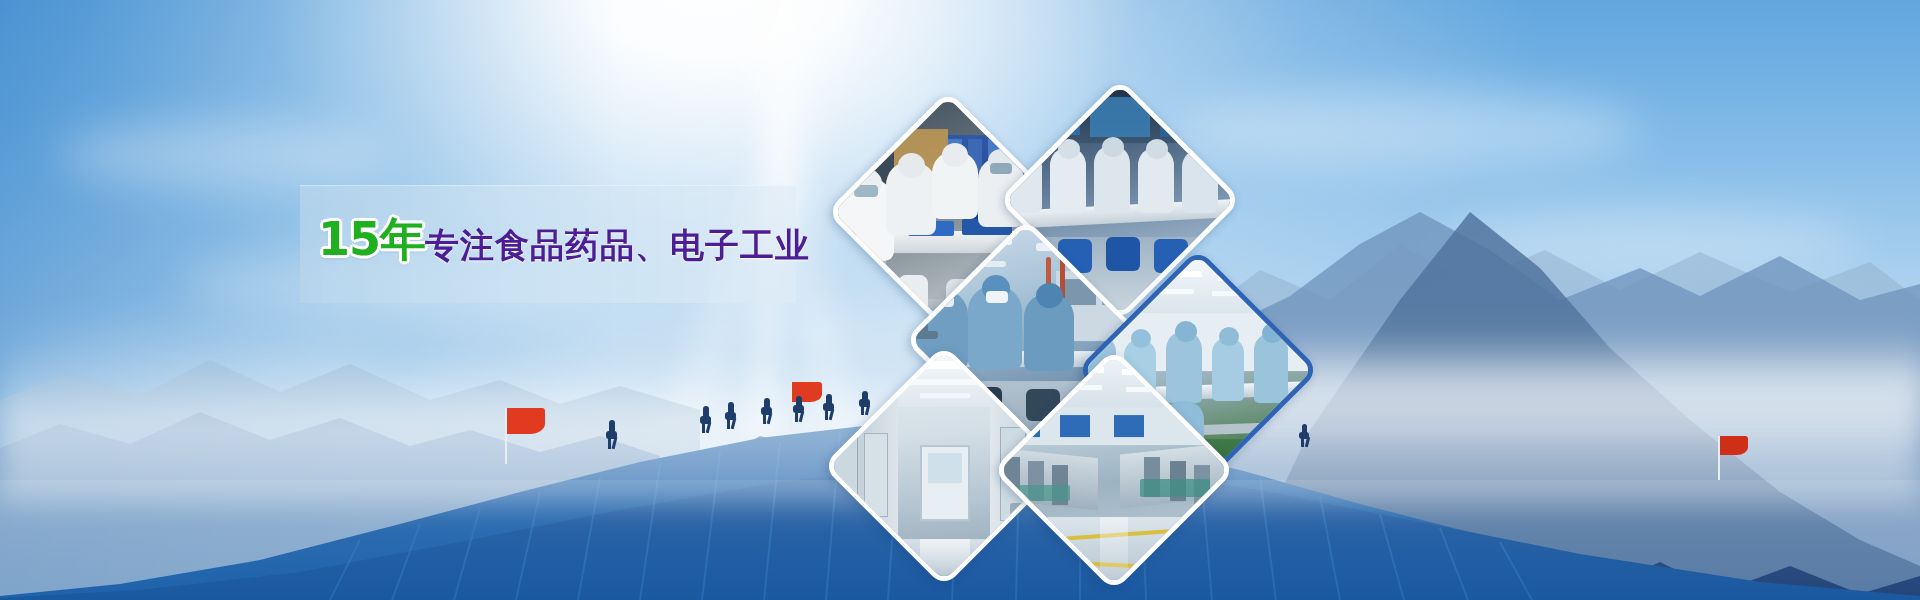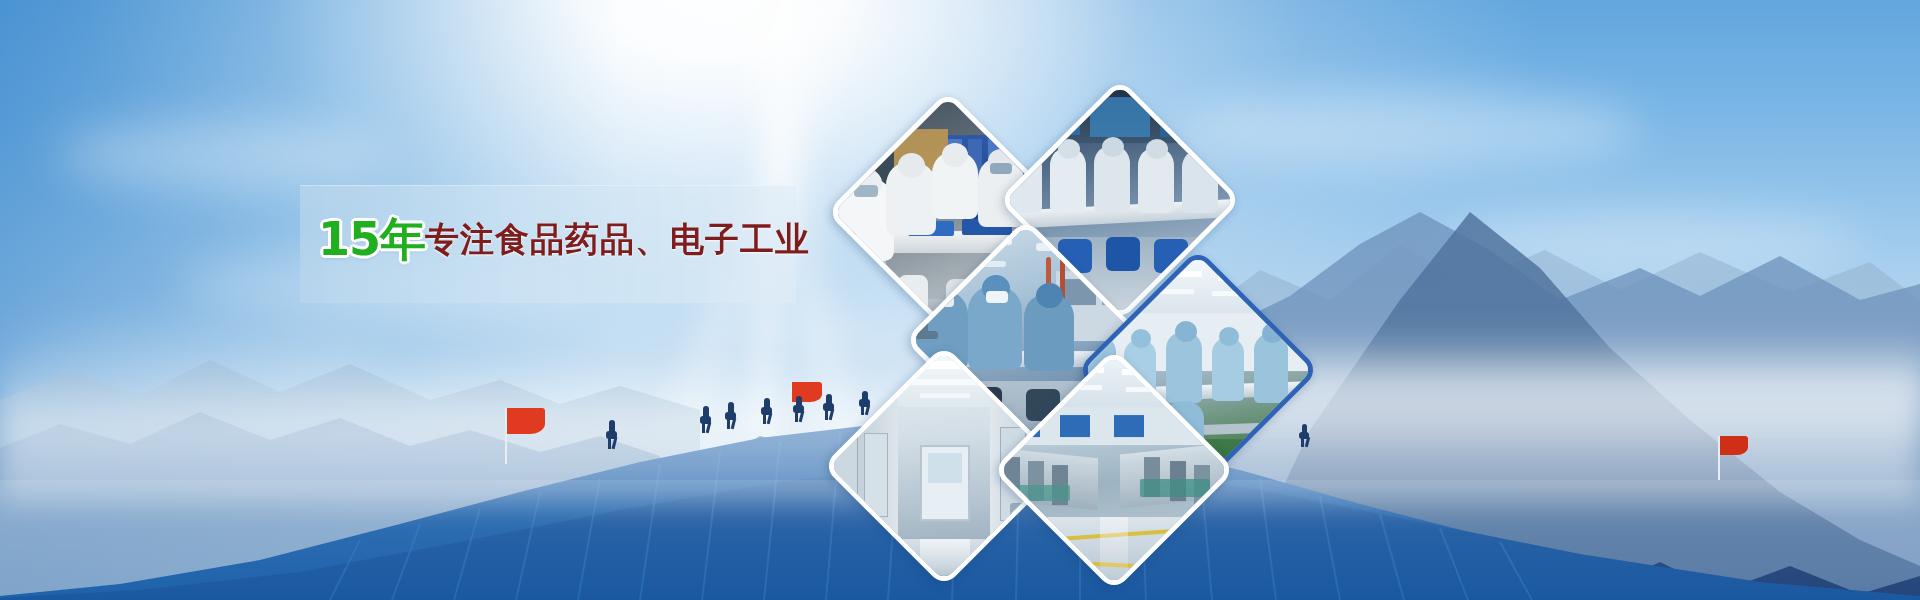--- a/index.html
+++ b/index.html
@@ -61,30 +61,30 @@
 
   
   .panel {
     position:absolute; left:300px; top:185px; width:496px; height:118px;
     background:linear-gradient(to right, rgba(185,214,236,.72) 0%, rgba(206,228,243,.70) 45%, rgba(224,236,246,.66) 100%);
     border-top:1px solid rgba(255,255,255,.35);
   }
   .headline-wrap { position:absolute; left:300px; top:185px; width:520px; height:118px;
     display:flex; flex-direction:column; justify-content:center; padding-left:18px; }
   .line { white-space:nowrap; line-height:1; }
-  .line1 { display:flex; align-items:center; margin-bottom:10px; }
+  .line1 { display:flex; align-items:flex-end; margin-bottom:10px; }
   .years {
     font-size:46px; font-weight:bold; color:#1faf1f; letter-spacing:-1px;
     text-shadow:
       -2px -2px 0 #fff, 2px -2px 0 #fff, -2px 2px 0 #fff, 2px 2px 0 #fff,
       -3px 0 0 #fff, 3px 0 0 #fff, 0 -3px 0 #fff, 0 3px 0 #fff,
       0 2px 4px rgba(0,60,120,.25);
   }
   .t1 {
-    font-size:34px; font-weight:bold; color:#7f1d1d; letter-spacing:1px;
+    font-size:34px; font-weight:bold; color:#4c1d95; letter-spacing:1px;
     text-shadow:0 1px 2px rgba(255,255,255,.85);
   }
   .line2 {
     font-size:34px; font-weight:bold; color:#2b5cb8; letter-spacing:3px;
     text-shadow:0 1px 2px rgba(255,255,255,.85);
   }
 
   
   .collage { position:absolute; left:828px; top:86px; width:452px; height:380px; }
   .dia {

